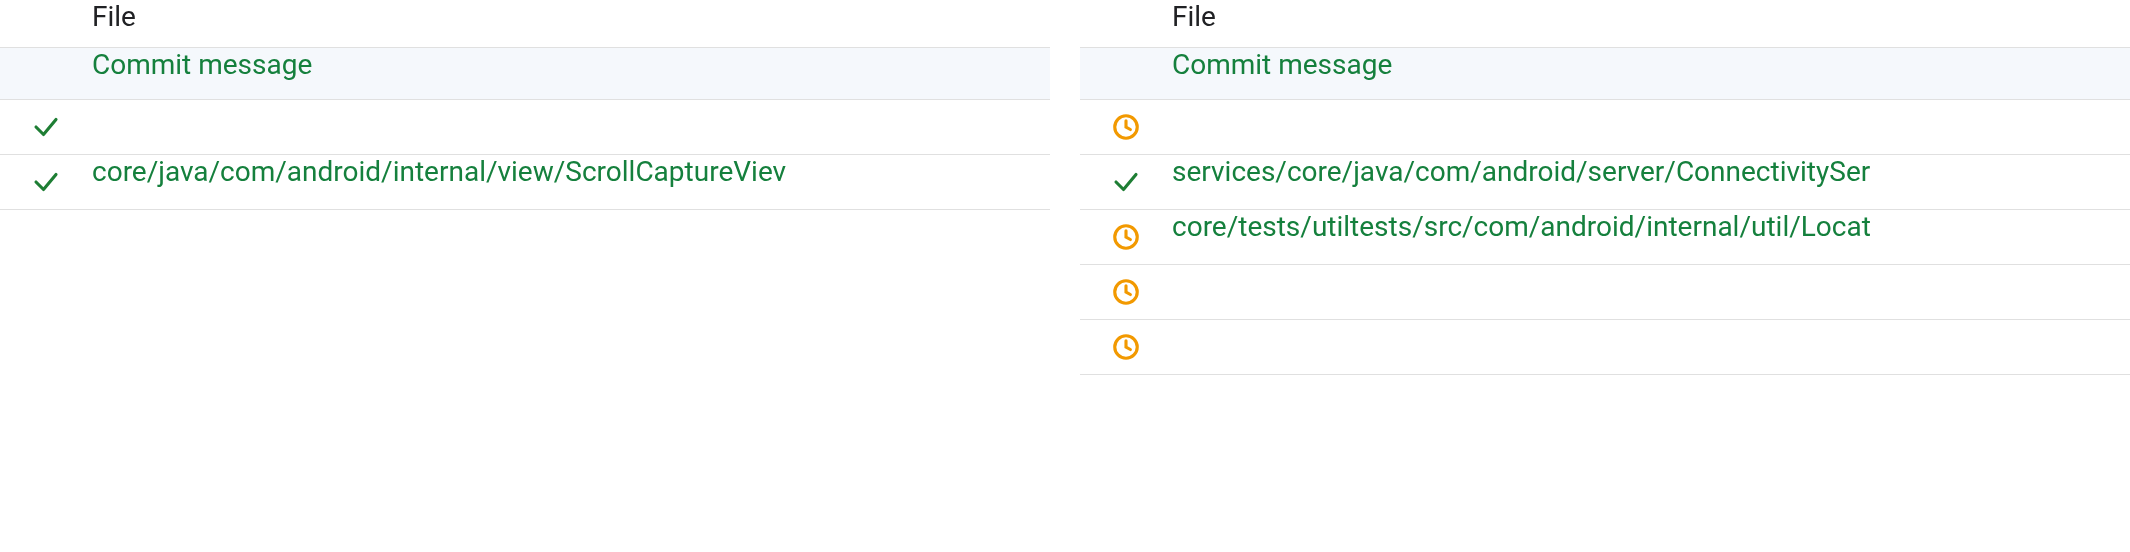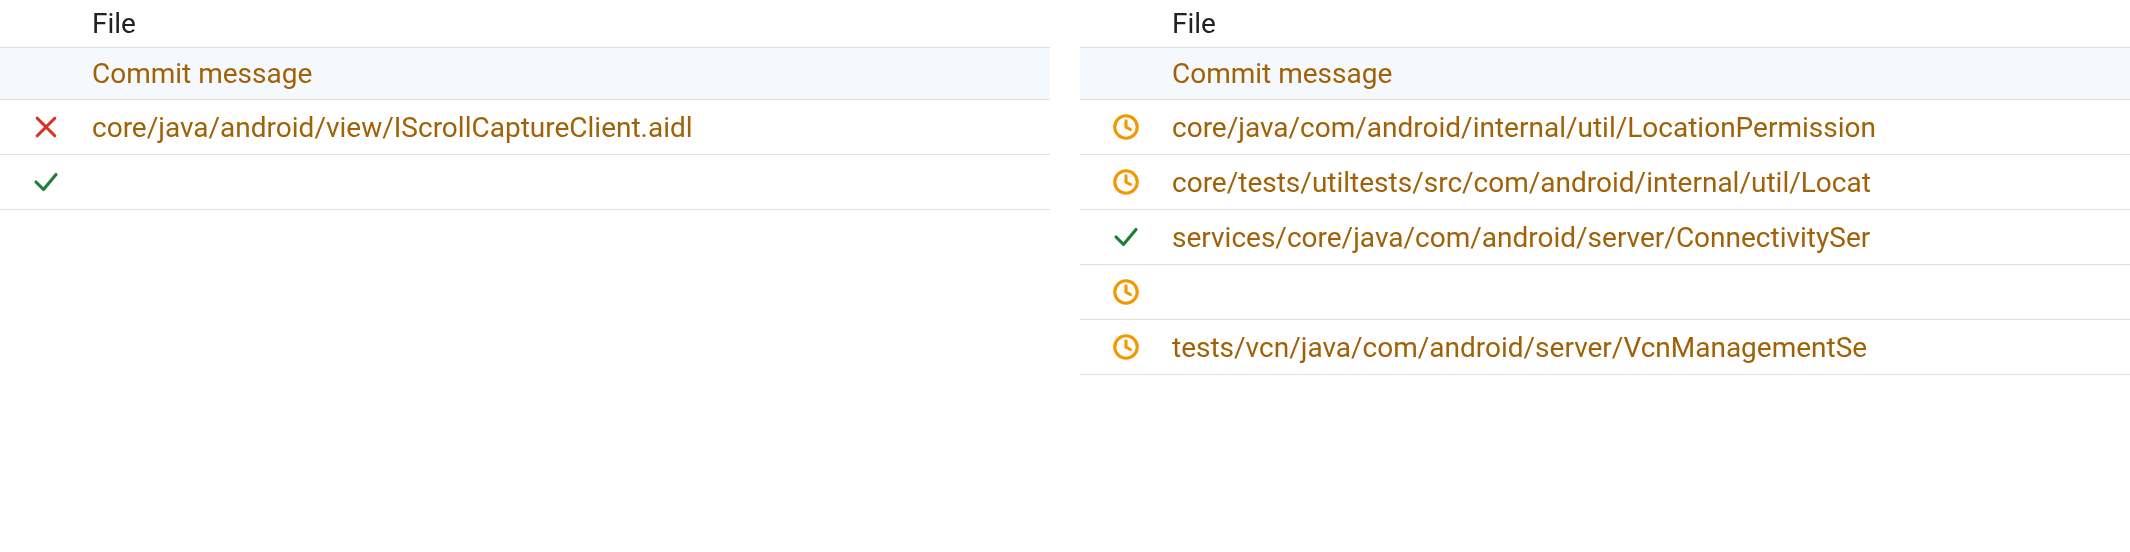--- a/index.html
+++ b/index.html
@@ -15,21 +15,20 @@
     flex: 1;
     display: flex;
     flex-direction: column;
     overflow: hidden;
   }
   .panel + .panel {
     margin-left: 30px;
   }
   .row {
     display: flex;
-    align-items: center;
     height: 55px;
     border-bottom: 1px solid #e0e0e0;
     padding: 0 0 0 0;
     white-space: nowrap;
     overflow: hidden;
   }
   .row.header {
     height: 48px;
   }
   .row.commit {
@@ -39,21 +38,21 @@
   .icon-cell {
     width: 92px;
     flex: 0 0 92px;
     display: flex;
     align-items: center;
     justify-content: center;
   }
   .text-cell {
     flex: 1;
     font-size: 28px;
-    color: #a16207;
+    color: #15803d;
     overflow: hidden;
     text-overflow: clip;
     white-space: nowrap;
   }
   .text-cell.header-label {
     color: #202124;
     font-size: 28px;
     font-weight: 400;
   }
   .icon-svg {
@@ -73,38 +72,38 @@
   <div class="row header">
     <div class="icon-cell"></div>
     <div class="text-cell header-label">File</div>
   </div>
 
   <div class="row commit">
     <div class="icon-cell"></div>
     <div class="text-cell">Commit message</div>
   </div>
 
-  <div class="row">
-    <div class="icon-cell">
-      <svg class="icon-svg cross" viewBox="0 0 24 24" fill="none" stroke-width="2.5" stroke-linecap="round">
-          <path d="M5 5 L19 19 M19 5 L5 19"></path>
-        </svg>
-    </div>
-    <div class="text-cell">core/java/android/view/IScrollCaptureClient.aidl</div>
-  </div>
 
 
   <div class="row">
     <div class="icon-cell">
       <svg class="icon-svg check" viewBox="0 0 24 24" fill="none" stroke-width="2.5" stroke-linecap="round" stroke-linejoin="round">
           <path d="M4 12 L10 18 L20 6"></path>
         </svg>
     </div>
   </div>
 
+  <div class="row">
+    <div class="icon-cell">
+      <svg class="icon-svg check" viewBox="0 0 24 24" fill="none" stroke-width="2.5" stroke-linecap="round" stroke-linejoin="round">
+          <path d="M4 12 L10 18 L20 6"></path>
+        </svg>
+    </div>
+    <div class="text-cell">core/java/com/android/internal/view/ScrollCaptureViev</div>
+  </div>
 
 
 </div>
 
 <div class="panel">
 
   <div class="row header">
     <div class="icon-cell"></div>
     <div class="text-cell header-label">File</div>
   </div>
@@ -114,54 +113,52 @@
     <div class="text-cell">Commit message</div>
   </div>
 
   <div class="row">
     <div class="icon-cell">
       <svg class="icon-svg clock" viewBox="0 0 24 24" stroke-width="2.5" stroke-linecap="round">
           <circle cx="12" cy="12" r="9"></circle>
           <path d="M12 7 L12 12 L15.5 14"></path>
         </svg>
     </div>
-    <div class="text-cell">core/java/com/android/internal/util/LocationPermission</div>
-  </div>
-
-  <div class="row">
-    <div class="icon-cell">
-      <svg class="icon-svg clock" viewBox="0 0 24 24" stroke-width="2.5" stroke-linecap="round">
-          <circle cx="12" cy="12" r="9"></circle>
-          <path d="M12 7 L12 12 L15.5 14"></path>
-        </svg>
-    </div>
-    <div class="text-cell">core/tests/utiltests/src/com/android/internal/util/Locat</div>
   </div>
 
   <div class="row">
     <div class="icon-cell">
       <svg class="icon-svg check" viewBox="0 0 24 24" fill="none" stroke-width="2.5" stroke-linecap="round" stroke-linejoin="round">
           <path d="M4 12 L10 18 L20 6"></path>
         </svg>
     </div>
     <div class="text-cell">services/core/java/com/android/server/ConnectivitySer</div>
   </div>
 
   <div class="row">
     <div class="icon-cell">
       <svg class="icon-svg clock" viewBox="0 0 24 24" stroke-width="2.5" stroke-linecap="round">
           <circle cx="12" cy="12" r="9"></circle>
           <path d="M12 7 L12 12 L15.5 14"></path>
         </svg>
     </div>
+    <div class="text-cell">core/tests/utiltests/src/com/android/internal/util/Locat</div>
   </div>
 
   <div class="row">
     <div class="icon-cell">
       <svg class="icon-svg clock" viewBox="0 0 24 24" stroke-width="2.5" stroke-linecap="round">
           <circle cx="12" cy="12" r="9"></circle>
           <path d="M12 7 L12 12 L15.5 14"></path>
         </svg>
     </div>
-    <div class="text-cell">tests/vcn/java/com/android/server/VcnManagementSe</div>
+  </div>
+
+  <div class="row">
+    <div class="icon-cell">
+      <svg class="icon-svg clock" viewBox="0 0 24 24" stroke-width="2.5" stroke-linecap="round">
+          <circle cx="12" cy="12" r="9"></circle>
+          <path d="M12 7 L12 12 L15.5 14"></path>
+        </svg>
+    </div>
   </div>
 
 </div>
 
 </body></html>

